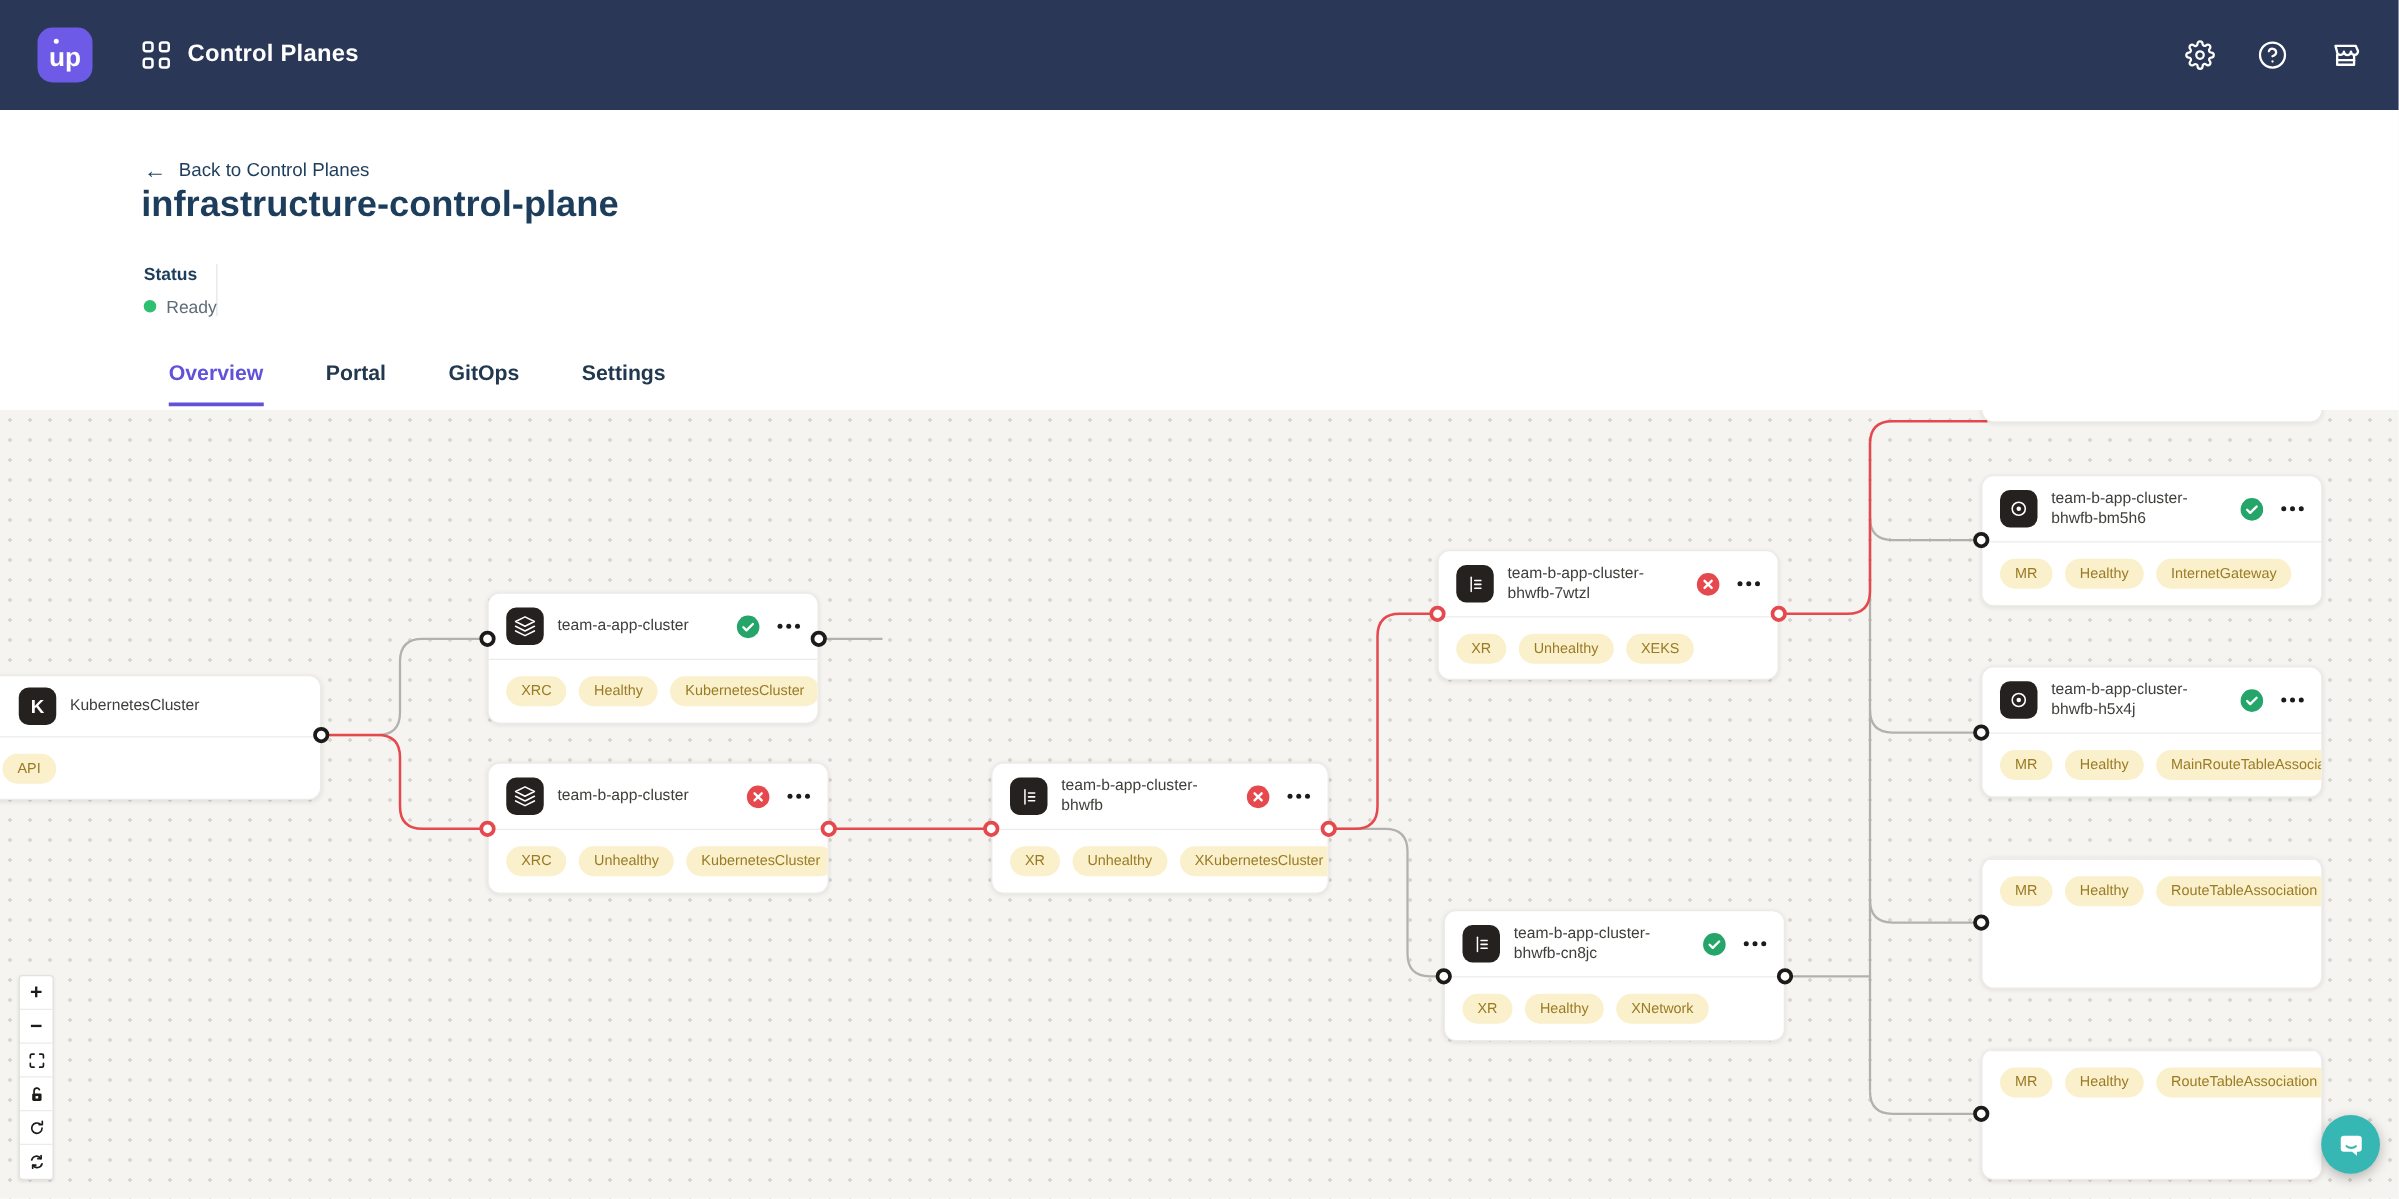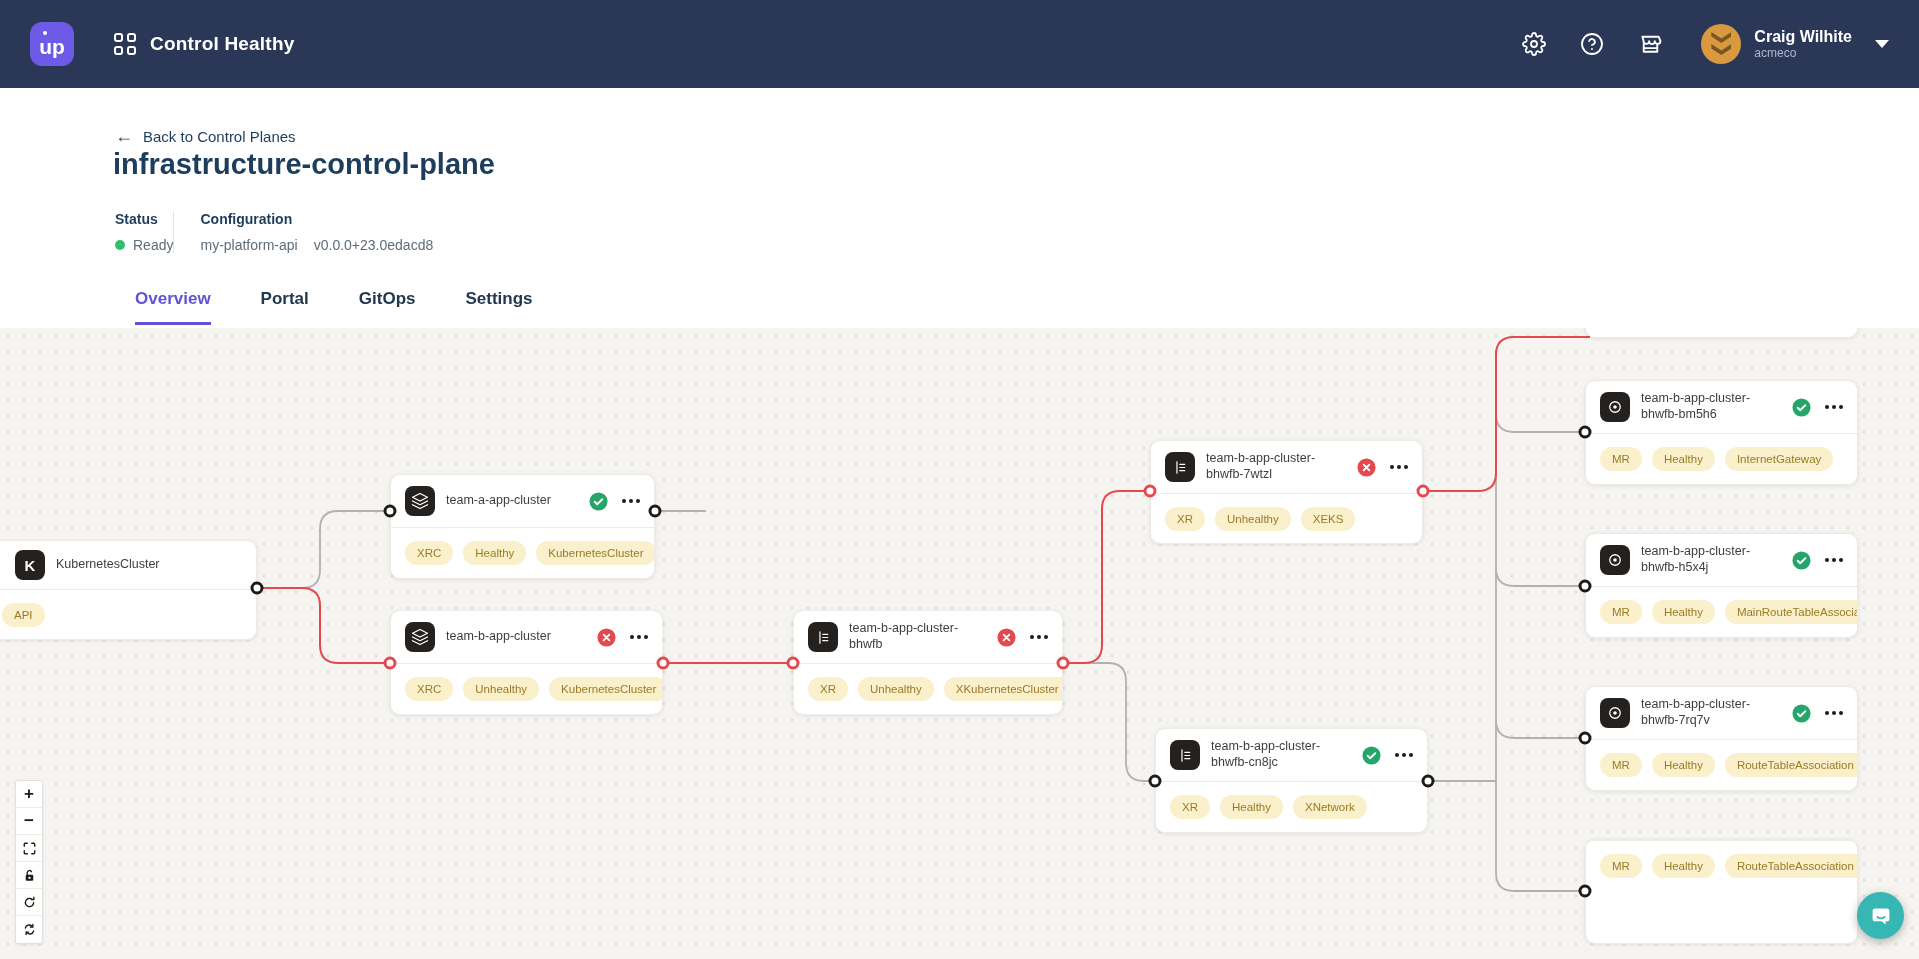--- a/index.html
+++ b/index.html
@@ -136,21 +136,21 @@
   <div class="logo">
       <span>up</span>
     </div>
   <div class="nav-left">
     <div class="grid-icon">
         <i></i>
         <i></i>
         <i></i>
         <i></i>
       </div>
-    <div class="nav-title">Control Healthy</div>
+    <div class="nav-title">Control Planes</div>
   </div>
   <div class="nav-right">
     <div class="nav-icon-btn">
       <svg width="24" height="24" viewBox="0 0 24 24">
           <circle cx="12" cy="12" r="3"></circle>
           <path d="M19.4 15a1.65 1.65 0 0 0 .33 1.82l.06.06a2 2 0 0 1 0 2.83 2 2 0 0 1-2.83 0l-.06-.06a1.65 1.65 0 0 0-1.82-.33 1.65 1.65 0 0 0-1 1.51V21a2 2 0 0 1-2 2 2 2 0 0 1-2-2v-.09A1.65 1.65 0 0 0 9 19.4a1.65 1.65 0 0 0-1.82.33l-.06.06a2 2 0 0 1-2.83 0 2 2 0 0 1 0-2.83l.06-.06a1.65 1.65 0 0 0 .33-1.82 1.65 1.65 0 0 0-1.51-1H3a2 2 0 0 1-2-2 2 2 0 0 1 2-2h.09A1.65 1.65 0 0 0 4.6 9a1.65 1.65 0 0 0-.33-1.82l-.06-.06a2 2 0 0 1 0-2.83 2 2 0 0 1 2.83 0l.06.06a1.65 1.65 0 0 0 1.82.33H9a1.65 1.65 0 0 0 1-1.51V3a2 2 0 0 1 2-2 2 2 0 0 1 2 2v.09a1.65 1.65 0 0 0 1 1.51 1.65 1.65 0 0 0 1.82-.33l.06-.06a2 2 0 0 1 2.83 0 2 2 0 0 1 0 2.83l-.06.06a1.65 1.65 0 0 0-.33 1.82V9a1.65 1.65 0 0 0 1.51 1H21a2 2 0 0 1 2 2 2 2 0 0 1-2 2h-.09a1.65 1.65 0 0 0-1.51 1z"></path>
         </svg>
     </div>
     <div class="nav-icon-btn">
       <svg width="24" height="24" viewBox="0 0 24 24">
@@ -158,51 +158,36 @@
           <path d="M9.09 9a3 3 0 0 1 5.83 1c0 2-3 3-3 3"></path>
           <line x1="12" y1="17" x2="12" y2="17.2"></line>
         </svg>
     </div>
     <div class="nav-icon-btn">
       <svg width="25" height="25" viewBox="0 0 24 24">
           <path d="M4.2 4.5h15.6l1.7 4a2.7 2.7 0 0 1-5.4.4 2.7 2.7 0 0 1-5.4 0 2.7 2.7 0 0 1-5.4-.4z"></path>
           <path d="M5.5 11.5V19h13v-7.5"></path>
           <path d="M5.5 15.5h13"></path>
         </svg>
-    </div>
-    <div class="user-chip">
-      <div class="avatar"></div>
-      <div class="user-text">
-        <span class="user-name">Craig Wilhite</span>
-        <span class="user-org">acmeco</span>
-      </div>
-      <div class="caret"></div>
     </div>
   </div>
 </div>
 
 <div class="back-row">
   <span class="back-arrow">←</span>
   <span>Back to Control Planes</span>
 </div>
 <div class="page-title">infrastructure-control-plane</div>
 
 <div class="meta">
   <div class="meta-col-status">
     <div class="meta-label">Status</div>
     <div class="status-value">
       <span class="status-dot"></span>
       <span>Ready</span>
-    </div>
-  </div>
-  <div class="meta-col-config">
-    <div class="meta-label">Configuration</div>
-    <div class="config-value">
-      <span>my-platform-api</span>
-      <span>v0.0.0+23.0edacd8</span>
     </div>
   </div>
 </div>
 
 <div class="tabs">
   <div class="tab active">Overview</div>
   <div class="tab">Portal</div>
   <div class="tab">GitOps</div>
   <div class="tab">Settings</div>
 </div>
@@ -429,40 +414,20 @@
         </span>
     </div>
     <div class="node-badges">
       <span class="badge">MR</span>
       <span class="badge">Healthy</span>
       <span class="badge">MainRouteTableAssociation</span>
     </div>
   </div>
 
   <div class="node" style="left:1585px;top:358px;width:273px;height:105px">
-    <div class="node-header">
-      <span class="node-icon">
-        <svg width="18" height="18" viewBox="0 0 24 24">
-            <circle cx="12" cy="12" r="7"></circle>
-            <circle cx="12" cy="12" r="2.4" fill="#fff" stroke="none"></circle>
-          </svg>
-      </span>
-      <span class="node-label">team-b-app-cluster-bhwfb-7rq7v</span>
-      <span class="status-icon">
-        <svg width="19" height="19" viewBox="0 0 20 20">
-            <circle cx="10" cy="10" r="9.5" fill="#25A56A"></circle>
-            <path d="M6 10.3l2.6 2.6L14 7.6" stroke="#fff" stroke-width="2" fill="none" stroke-linecap="round" stroke-linejoin="round"></path>
-          </svg>
-      </span>
-      <span class="menu-dots">
-          <i></i>
-          <i></i>
-          <i></i>
-        </span>
-    </div>
     <div class="node-badges">
       <span class="badge">MR</span>
       <span class="badge">Healthy</span>
       <span class="badge">RouteTableAssociation</span>
     </div>
   </div>
 
   <div class="node" style="left:1585px;top:511px;width:273px;height:105px">
     <div class="node-badges">
       <span class="badge">MR</span>

